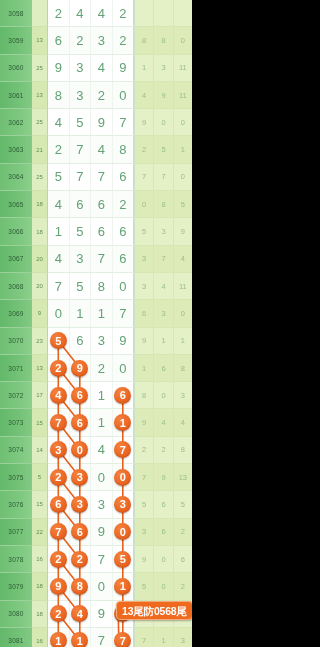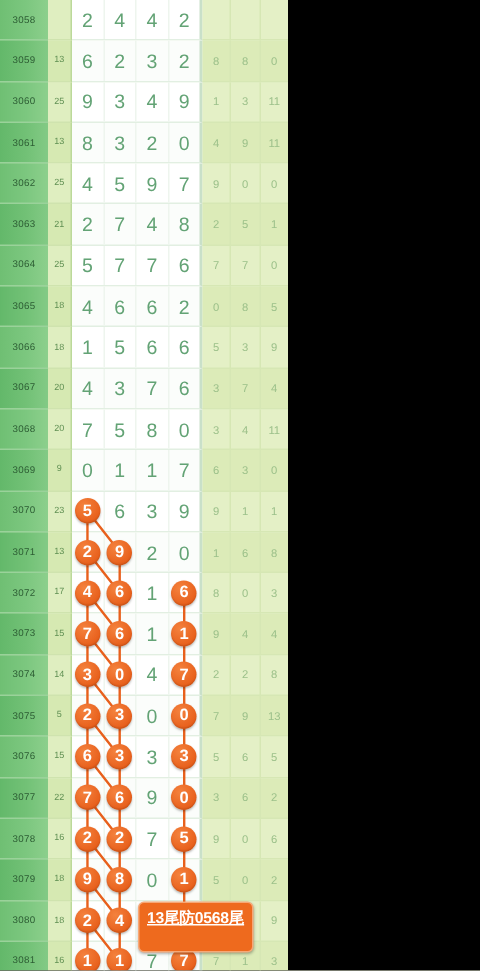--- a/index.html
+++ b/index.html
@@ -95,33 +95,32 @@
   
   #lines {
     position: absolute; left: 0; top: 0;
     width: 192px; height: 647px;
     pointer-events: none;
     z-index: 2;
   }
   
   #tooltip {
     position: absolute;
-    left: 92px; top: 601px;
+    left: 116px; top: 601px;
     background: #ee6a1e;
     border: 1.5px solid #f6a877;
     border-radius: 4px;
     color: #fff;
     font-size: 10.5px;
     font-weight: 700;
-    padding: 3px 5px 15px 5px;
+    padding: 3px 5px 0 5px;
     white-space: nowrap;
     z-index: 6;
     box-shadow: 0 1px 2px rgba(0,0,0,.3);
     letter-spacing: -.2px;
-    text-decoration: underline;
   }
 </style>
 </head>
 <body>
 
 <div id="app">
   <div id="grid">
       <div class="row">
         <div class="c-id">3058</div>
         <div class="c-sum"></div>

